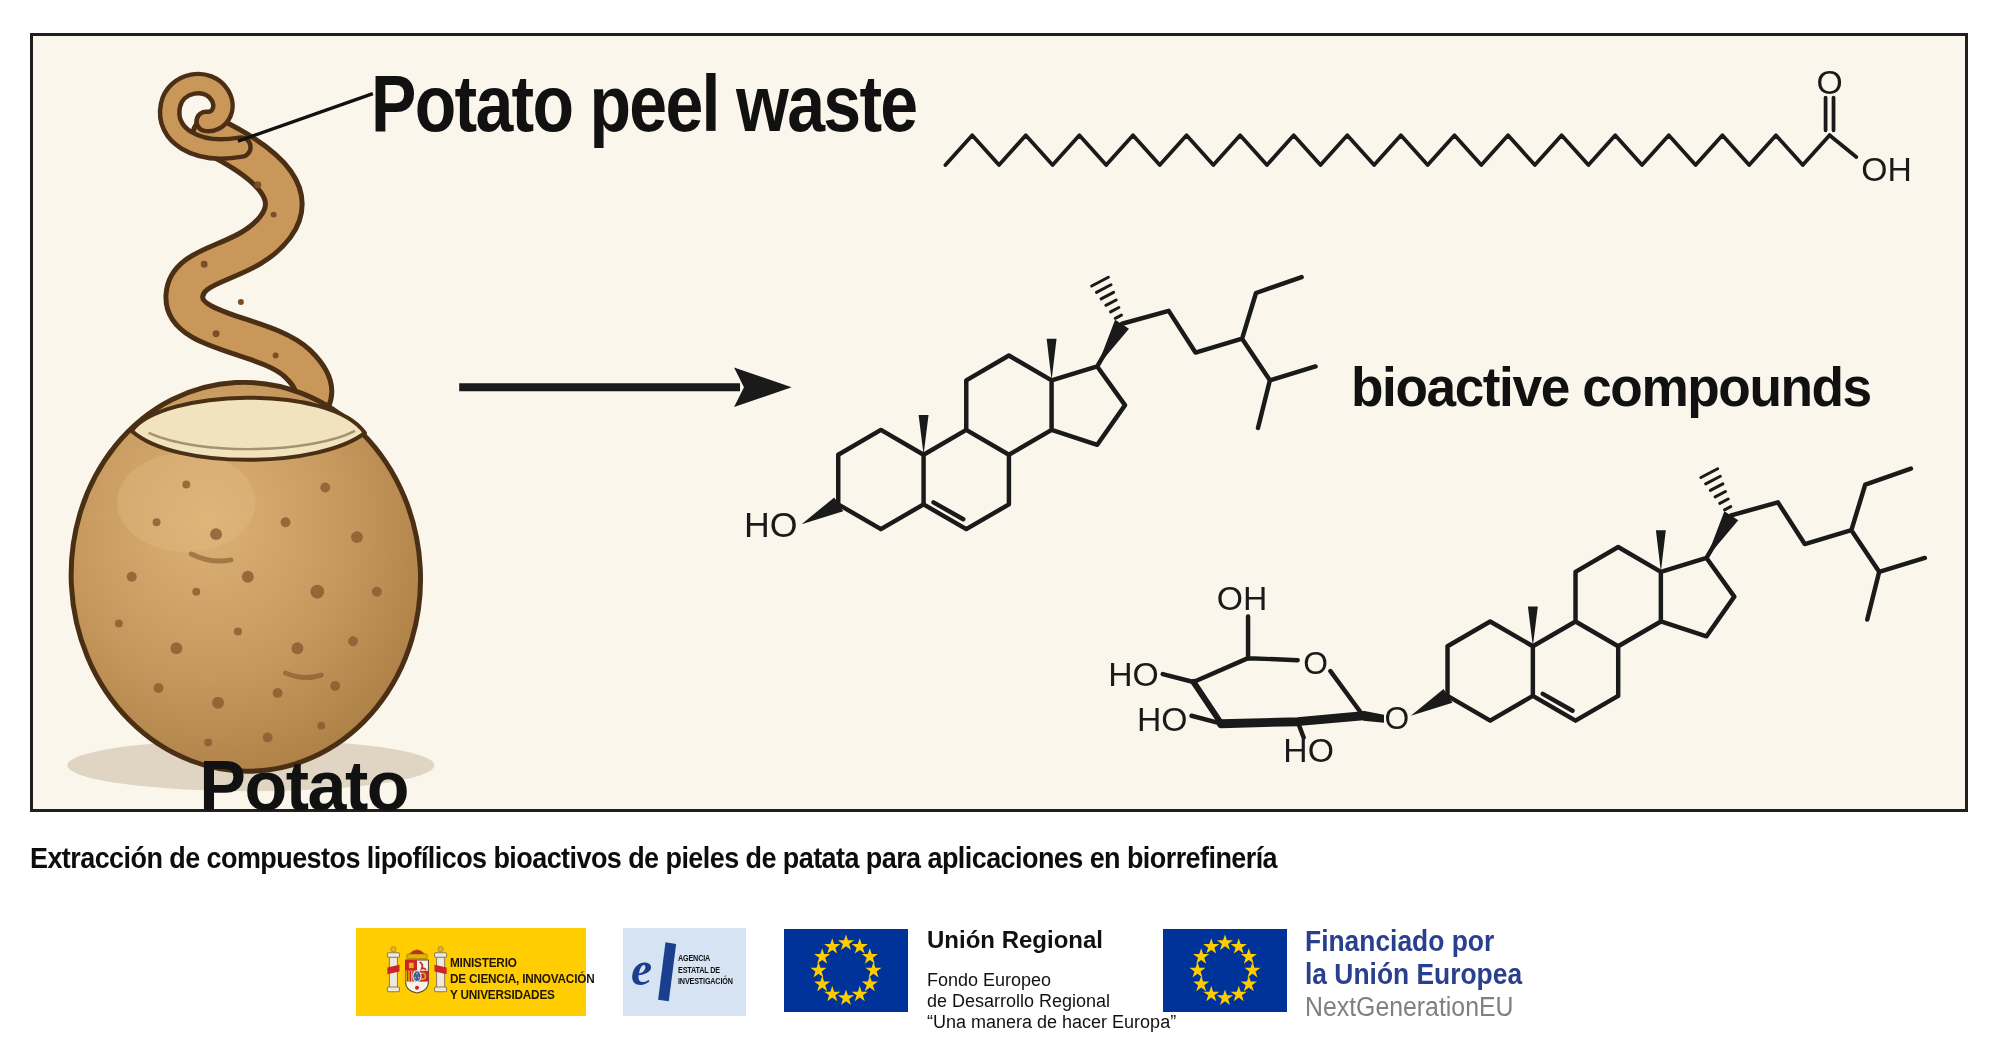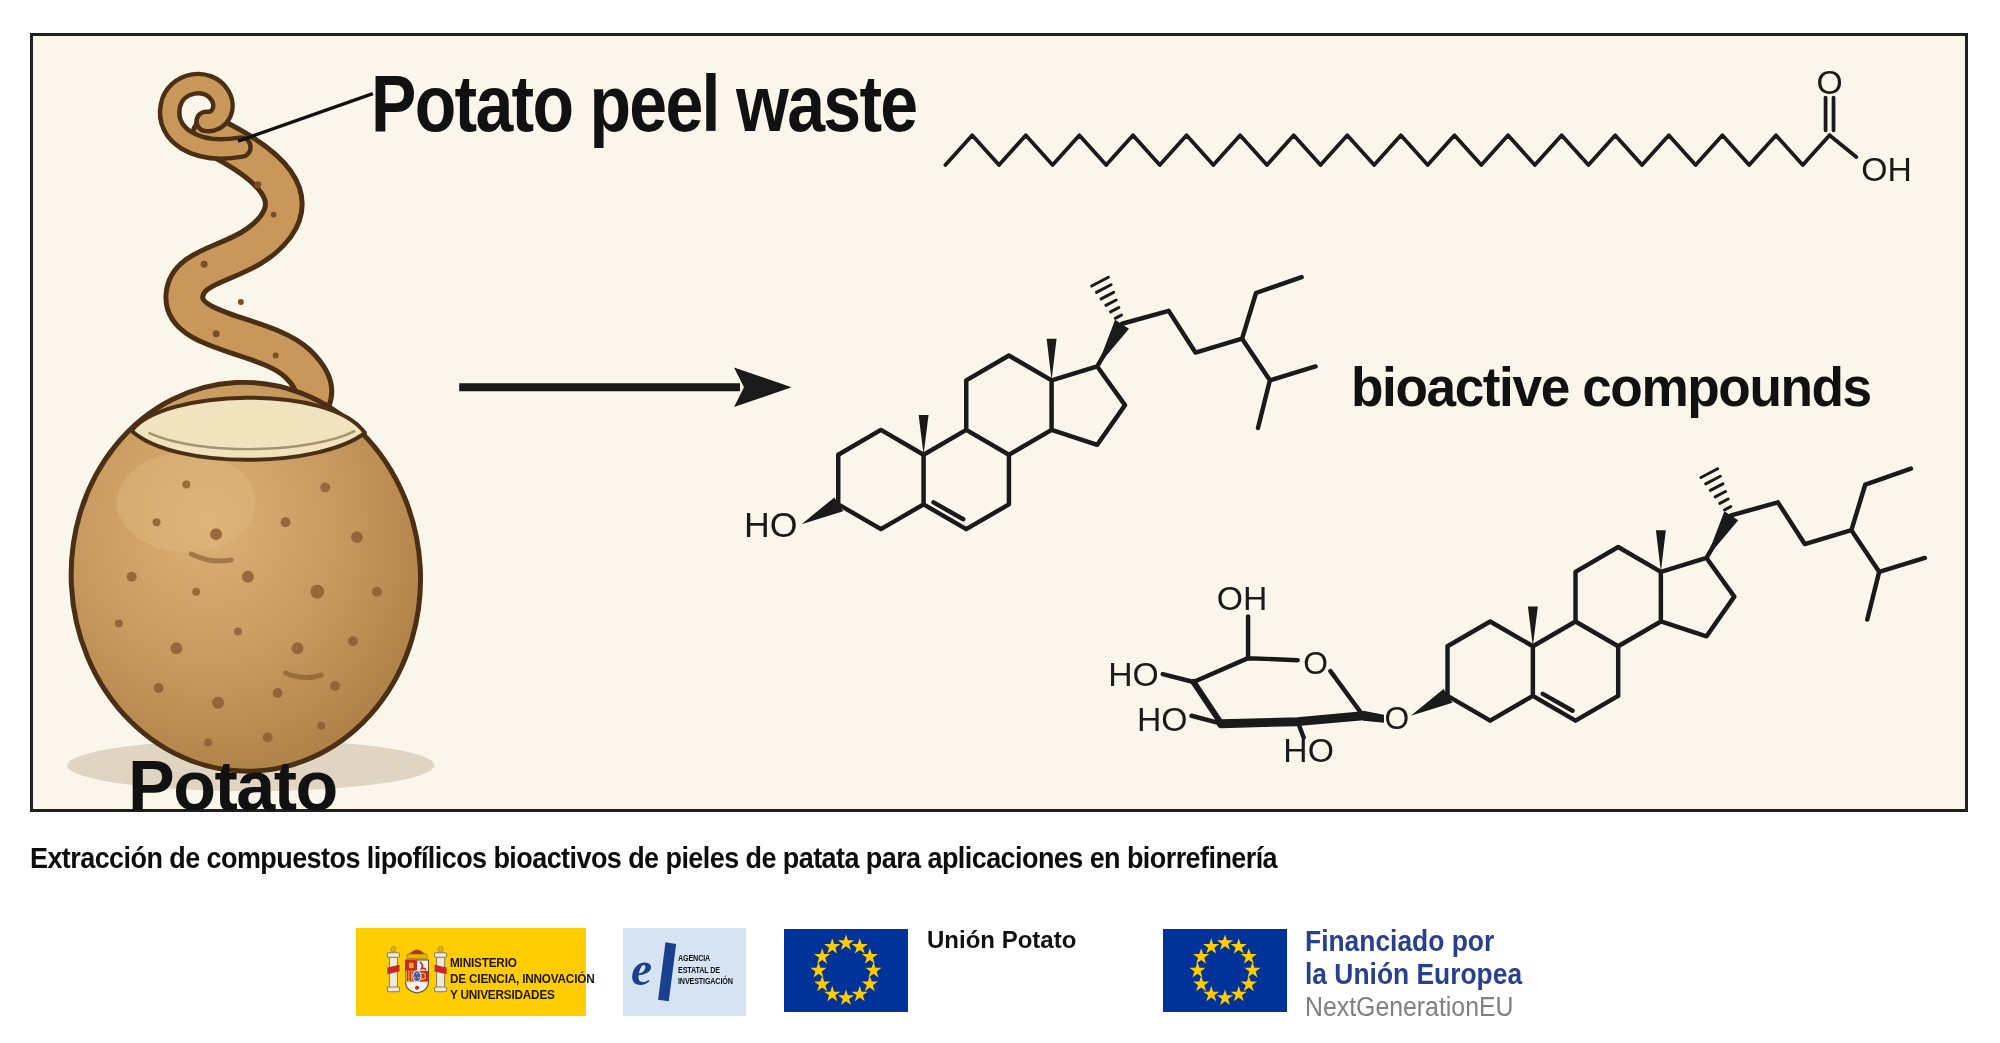--- a/index.html
+++ b/index.html
@@ -5,21 +5,21 @@
   html,body{margin:0;padding:0;background:#fff;}
   .stage{position:relative;width:2000px;height:1043px;background:#ffffff;
          font-family:"Liberation Sans",sans-serif;overflow:hidden;}
   .abs{position:absolute;}
   
   .panel{left:30px;top:33px;width:1938px;height:779px;background:#FAF6EC;
          border:3px solid #1f1f1f;box-sizing:border-box;}
   .panel svg.art{position:absolute;left:0;top:0;width:1932px;height:773px;}
   .fig-title{left:338px;top:22px;font-size:80px;font-weight:bold;color:#111;
              letter-spacing:-2px;transform:scaleX(.85);transform-origin:left top;white-space:nowrap;}
-  .potato-label{left:95px;top:710px;width:280px;text-align:left;font-size:70px;
+  .potato-label{left:95px;top:710px;width:280px;text-align:right;font-size:70px;
                 font-weight:bold;color:#111;letter-spacing:-1.5px;}
   .reagent{left:440px;top:281px;width:300px;text-align:center;font-size:46px;
            font-weight:normal;color:#1a1a1a;}
   .reagent sub{font-size:.62em;position:relative;top:.18em;}
   .product-label{left:1318px;top:318px;font-size:56px;font-weight:bold;color:#111;
                  letter-spacing:-1.5px;transform:scaleX(.95);transform-origin:left top;white-space:nowrap;}
   
   .caption{left:30px;top:842px;font-size:29px;font-weight:bold;color:#0d0d0d;
            letter-spacing:-.6px;transform:scaleX(.93);transform-origin:left top;white-space:nowrap;}
   
@@ -241,21 +241,26 @@
       <use href="#eu-star" x="23.82" y="13.75"></use>
         <use href="#eu-star" x="13.75" y="23.82"></use>
       <use href="#eu-star" x="0" y="27.5"></use>
         <use href="#eu-star" x="-13.75" y="23.82"></use>
       <use href="#eu-star" x="-23.82" y="13.75"></use>
         <use href="#eu-star" x="-27.5" y="0"></use>
       <use href="#eu-star" x="-23.82" y="-13.75"></use>
         <use href="#eu-star" x="-13.75" y="-23.82"></use>
     </g>
   </svg>
-  <div class="abs eu1-title">Unión Potato</div>
+  <div class="abs eu1-title">Unión Regional</div>
+  <div class="abs eu1-lines">
+    <div>Fondo Europeo</div>
+    <div>de Desarrollo Regional</div>
+    <div>“Una manera de hacer Europa”</div>
+  </div>
 
   <svg class="eu-flag flag2" viewBox="0 0 124 83">
     <rect width="124" height="83" fill="#003399"></rect>
     <g transform="translate(62,41.5)">
       <use href="#eu-star" x="0" y="-27.5"></use>
         <use href="#eu-star" x="13.75" y="-23.82"></use>
       <use href="#eu-star" x="23.82" y="-13.75"></use>
         <use href="#eu-star" x="27.5" y="0"></use>
       <use href="#eu-star" x="23.82" y="13.75"></use>
         <use href="#eu-star" x="13.75" y="23.82"></use>

